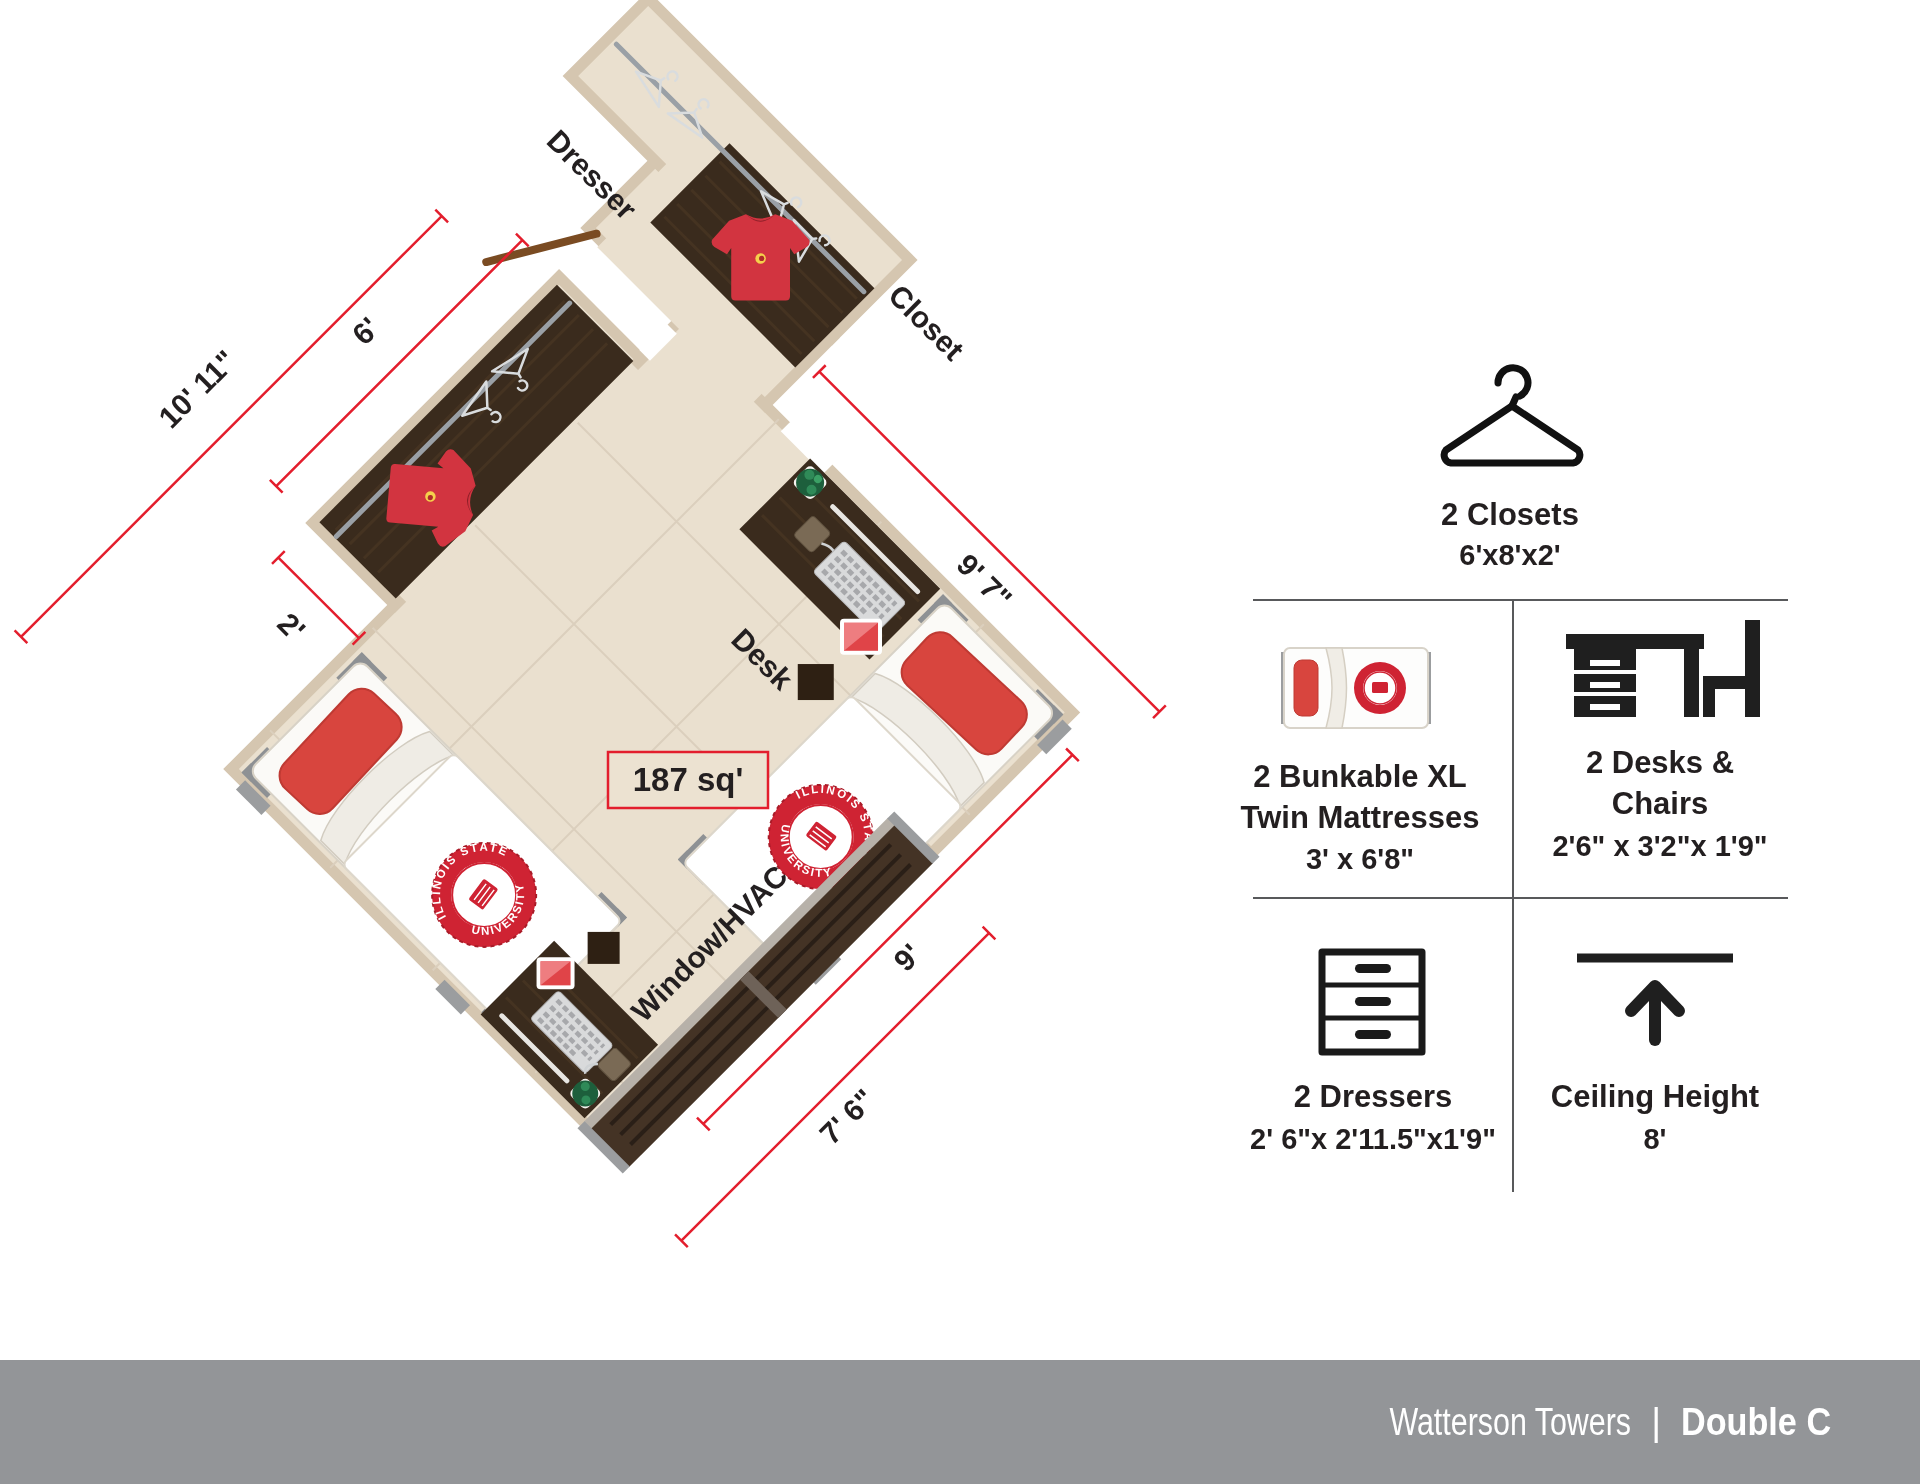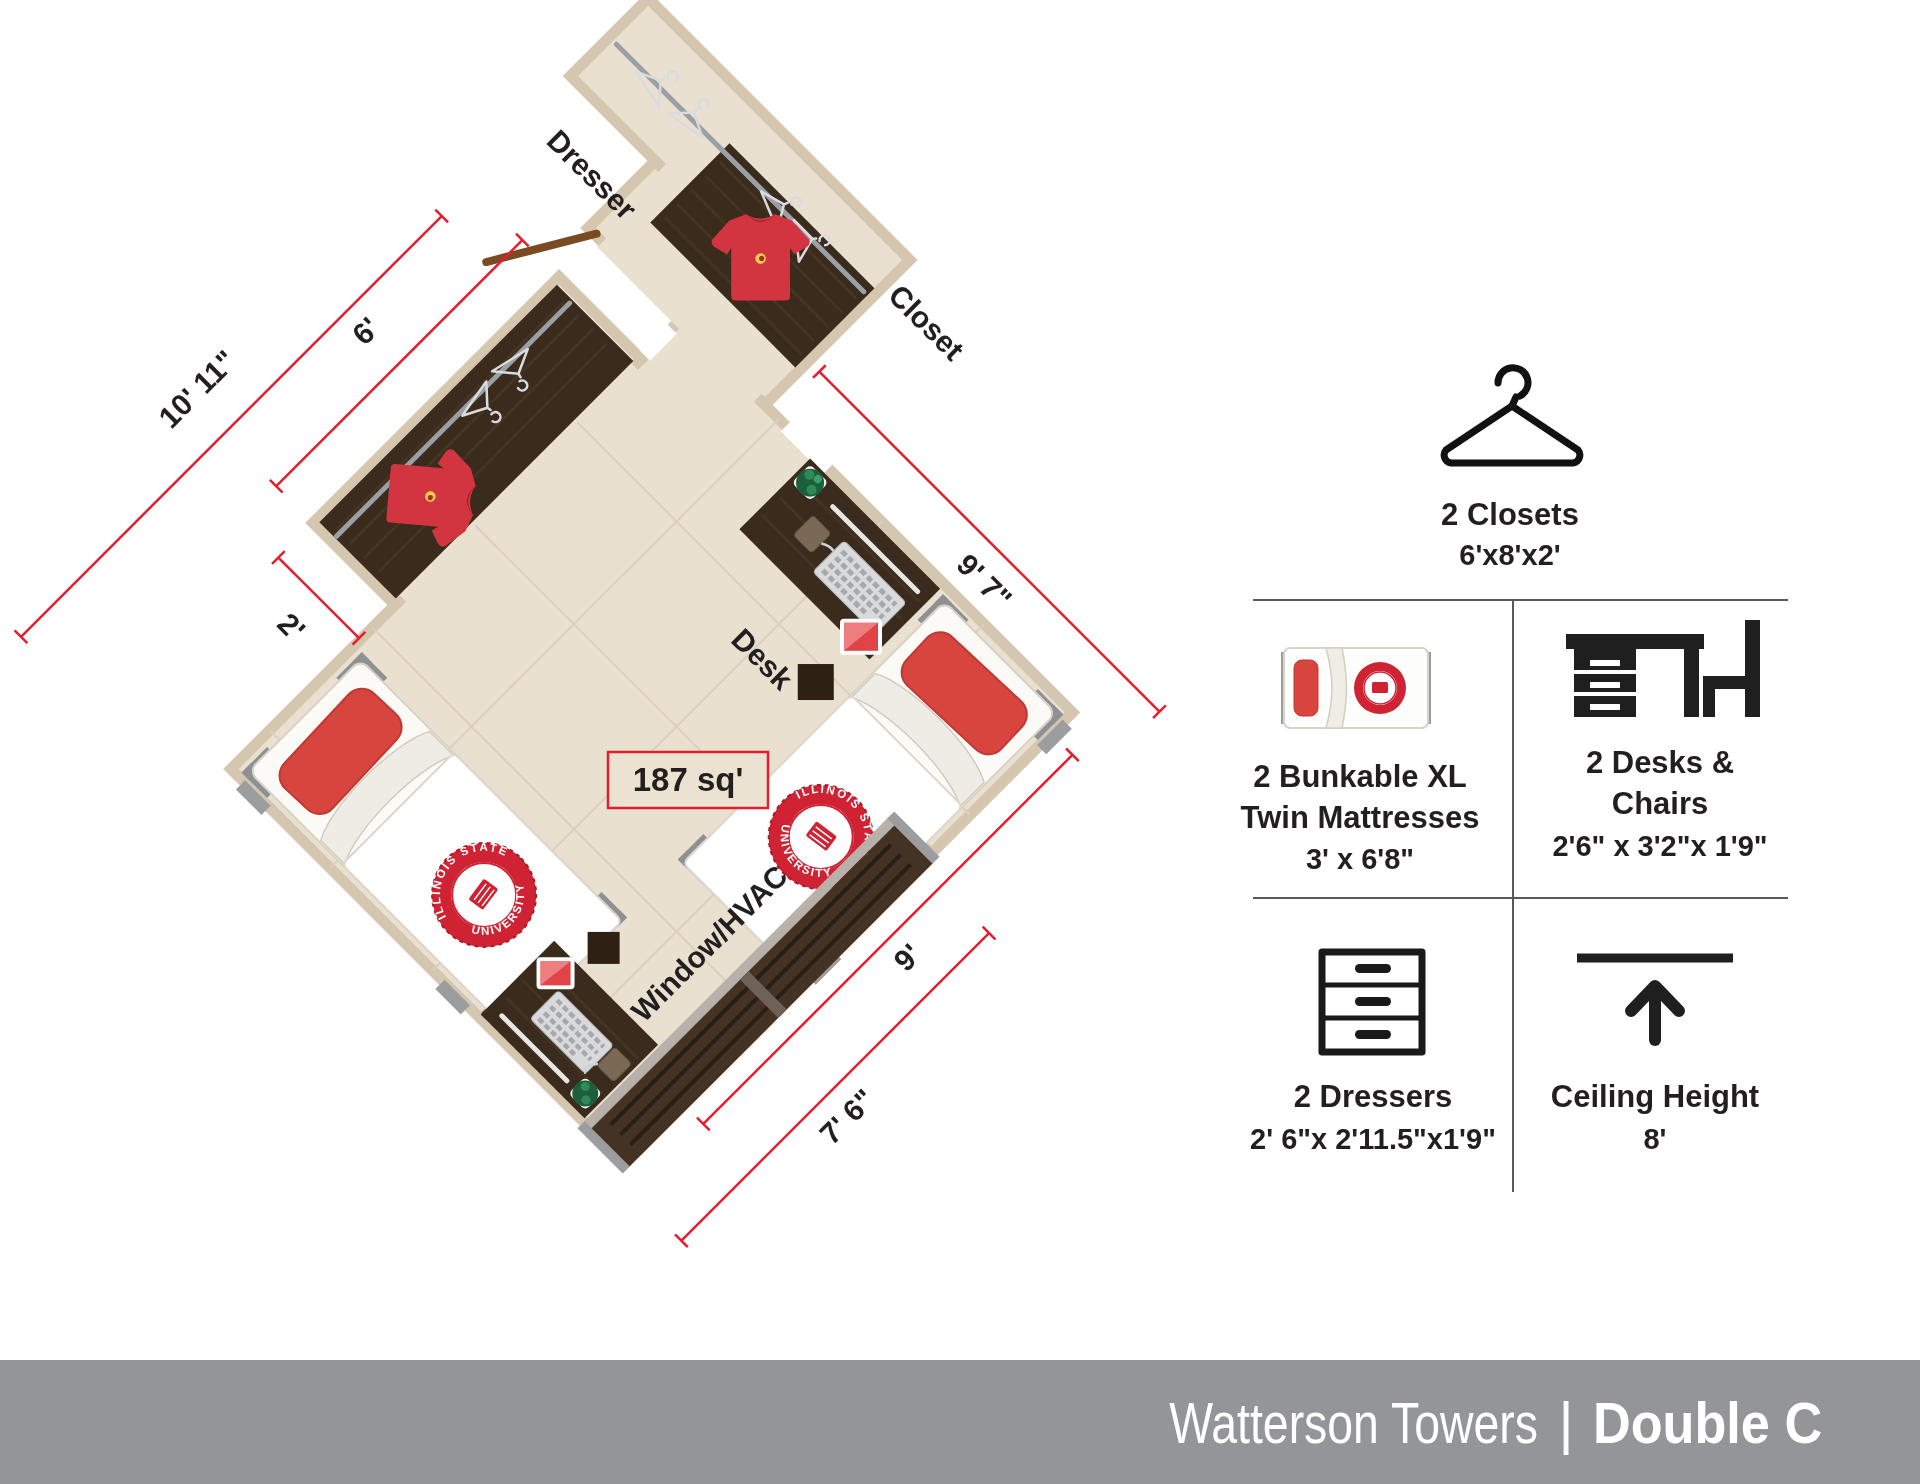--- a/index.html
+++ b/index.html
@@ -10,21 +10,21 @@
   .lbl{font-size:30px;font-weight:700;fill:#231f20;}
   .dimlbl{font-size:30px;font-weight:700;fill:#231f20;}
   .dim{stroke:#e31e2d;stroke-width:2.5;}
   .legend-title{font-size:31px;font-weight:700;fill:#231f20;text-anchor:middle;}
   .legend-size{font-size:29px;font-weight:700;fill:#231f20;text-anchor:middle;}
   .sealtxt{font-size:11.5px;font-weight:700;fill:#ffffff;letter-spacing:2px;}
   .grain{stroke:#4e3a26;stroke-width:3;opacity:.55;}
   #footer-bar{position:absolute;left:0;top:1360px;width:1920px;height:124px;
       background:#939598;color:#fff;display:flex;align-items:center;
       justify-content:flex-end;padding-right:72px;box-sizing:border-box;
-      font-size:58px;white-space:nowrap;}
+      font-size:38px;white-space:nowrap;}
   #footer-bar .bld{display:inline-block;transform:scaleX(.8);transform-origin:right center;font-weight:400;}
   #footer-bar .sep{display:inline-block;margin:0 20px;font-weight:400;}
   #footer-bar .unit{display:inline-block;transform:scaleX(.9);transform-origin:left center;font-weight:700;}
 </style>
 </head>
 <body>
 
 <svg width="1920" height="1360" viewBox="0 0 1920 1360">
   <defs>
     <clipPath id="roomClip">

